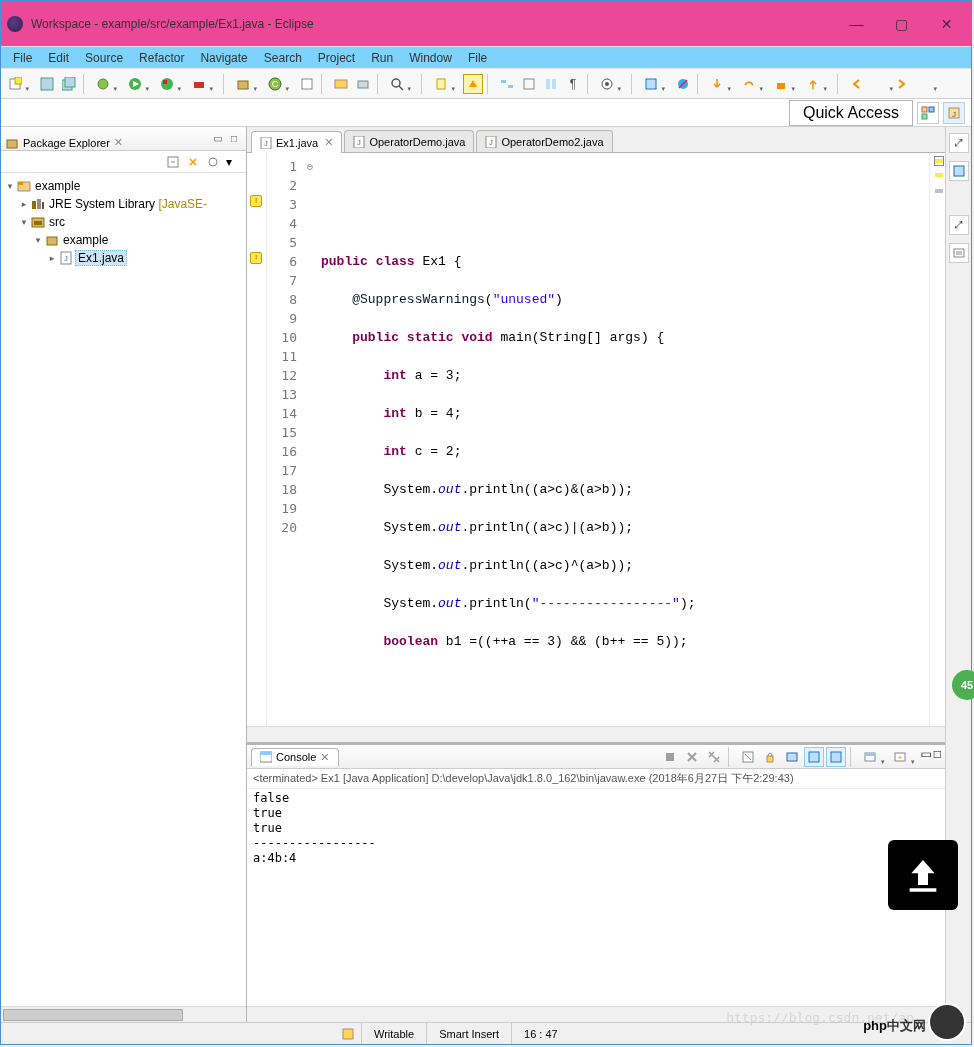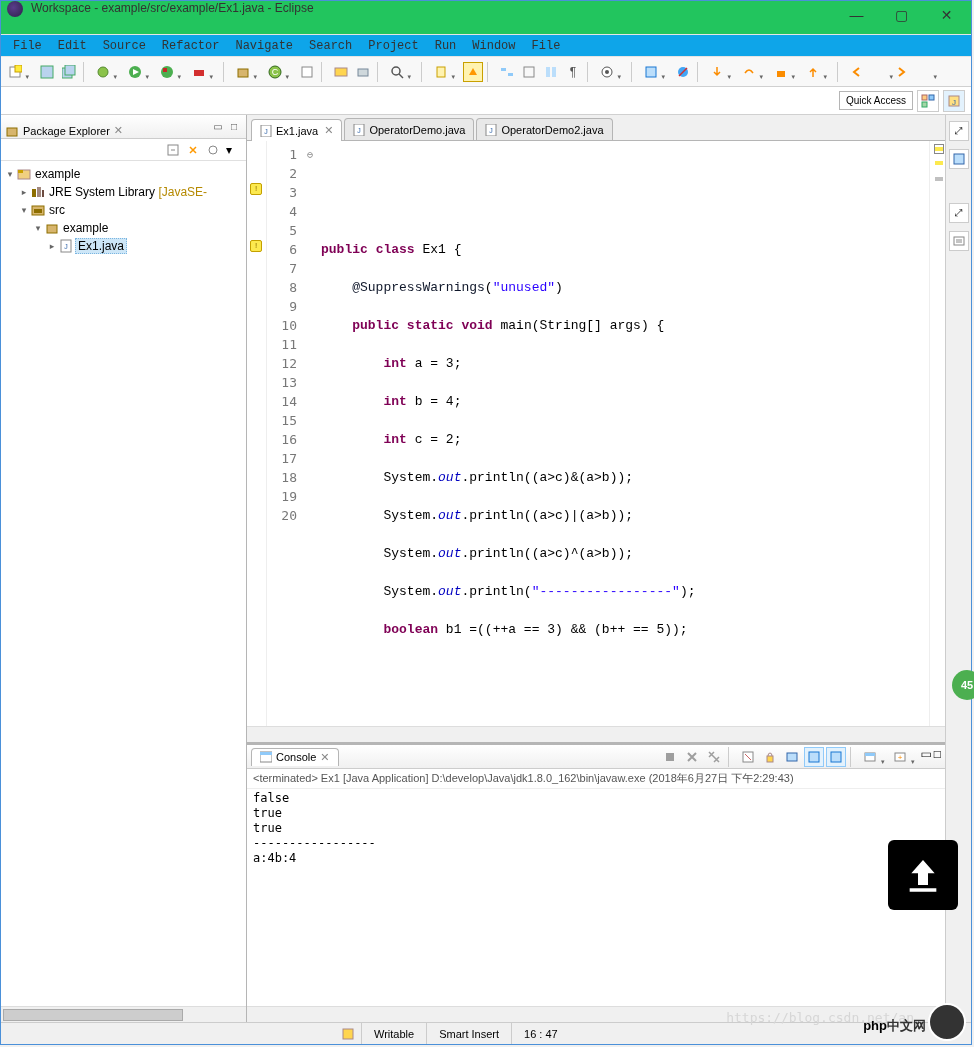--- a/index.html
+++ b/index.html
@@ -1,30 +1,30 @@
 <!DOCTYPE html>
 <html><head>
 <meta charset="utf-8">
 <style>
 * { box-sizing: border-box; margin: 0; padding: 0; }
 body { font-family: "Microsoft YaHei", "Segoe UI", Tahoma, sans-serif; font-size: 12px; background: #f0f0f0; width: 974px; height: 1047px; overflow: hidden; position: relative; }
 .window { border: 1px solid #4a90d9; background: #fff; width: 972px; height: 1045px; display: flex; flex-direction: column; }
-.titlebar { height: 34px; background: #22c55e; display: flex; align-items: flex-start; border-bottom: 1px solid #e5e5e5; padding: 0 2px; }
+.titlebar { height: 46px; background: #ec4899; display: flex; align-items: center; border-bottom: 1px solid #e5e5e5; padding: 0 2px; }
 .titlebar .app-icon { width: 16px; height: 16px; margin: 0 4px; background: radial-gradient(circle at 40% 40%, #5a3d8a, #2d1f4a); border-radius: 50%; }
 .titlebar .title-text { flex: 1; padding-left: 4px; font-size: 12px; color: #333; }
 .titlebar .win-controls { display: flex; }
 .titlebar .win-btn { width: 45px; height: 28px; display: flex; align-items: center; justify-content: center; font-size: 14px; color: #333; }
-.menubar { height: 22px; display: flex; align-items: center; padding: 0 4px; background: #0ea5e9; border-bottom: 1px solid #e5e5e5; font-family: Liberation Mono, monospace; }
+.menubar { height: 22px; display: flex; align-items: center; padding: 0 4px; background: #7dd3fc; border-bottom: 1px solid #e5e5e5; }
 .menubar .menu-item { padding: 2px 8px; font-size: 12px; color: #333; }
 .toolbar { height: 30px; display: flex; align-items: center; padding: 2px 4px; background: #f8f8f8; border-bottom: 1px solid #d0d0d0; gap: 2px; flex-wrap: nowrap; overflow: hidden; }
 .tb-btn { width: 20px; height: 20px; display: inline-flex; align-items: center; justify-content: center; border: 1px solid transparent; position: relative; }
 .tb-btn.dd::after { content: "▾"; font-size: 7px; color: #666; position: absolute; right: -5px; bottom: 0; }
 .tb-sep { width: 6px; height: 20px; border-left: 1px solid #ccc; margin: 0 2px; }
 .quickaccess-row { height: 28px; display: flex; align-items: center; justify-content: flex-end; padding: 2px 6px; background: #fff; border-bottom: 1px solid #d0d0d0; gap: 4px; }
-.quick-access { border: 1px solid #b5b5b5; padding: 3px 6px; font-size: 10px; background: #fff; }
+.quick-access { border: 1px solid #b5b5b5; padding: 3px 13px; font-size: 16px; background: #fff; }
 .persp-btn { width: 22px; height: 22px; border: 1px solid #ccc; display: flex; align-items: center; justify-content: center; }
 .workspace { flex: 1; display: flex; background: #fff; min-height: 0; }
 .sidebar-left { width: 246px; display: flex; flex-direction: column; border-right: 1px solid #b5b5b5; }
 .view-header { height: 24px; display: flex; align-items: center; padding: 0 4px; background: linear-gradient(#fff, #f0f0f0); border-bottom: 1px solid #ccc; font-size: 11px; }
 .view-header .view-title { display: flex; align-items: center; gap: 4px; flex: 1; margin-top: 8px; }
 .view-header .hdr-btn { width: 16px; height: 16px; display: flex; align-items: center; justify-content: center; color: #555; font-size: 10px; }
 .pkg-toolbar { height: 22px; display: flex; align-items: center; justify-content: flex-end; gap: 6px; padding: 0 6px; border-bottom: 1px solid #e0e0e0; }
 .tree { flex: 1; overflow: auto; padding: 4px 2px; font-size: 12px; }
 .tree-row { display: flex; align-items: center; height: 18px; white-space: nowrap; }
 .tree-row .twisty { width: 14px; text-align: center; color: #666; font-size: 9px; }

